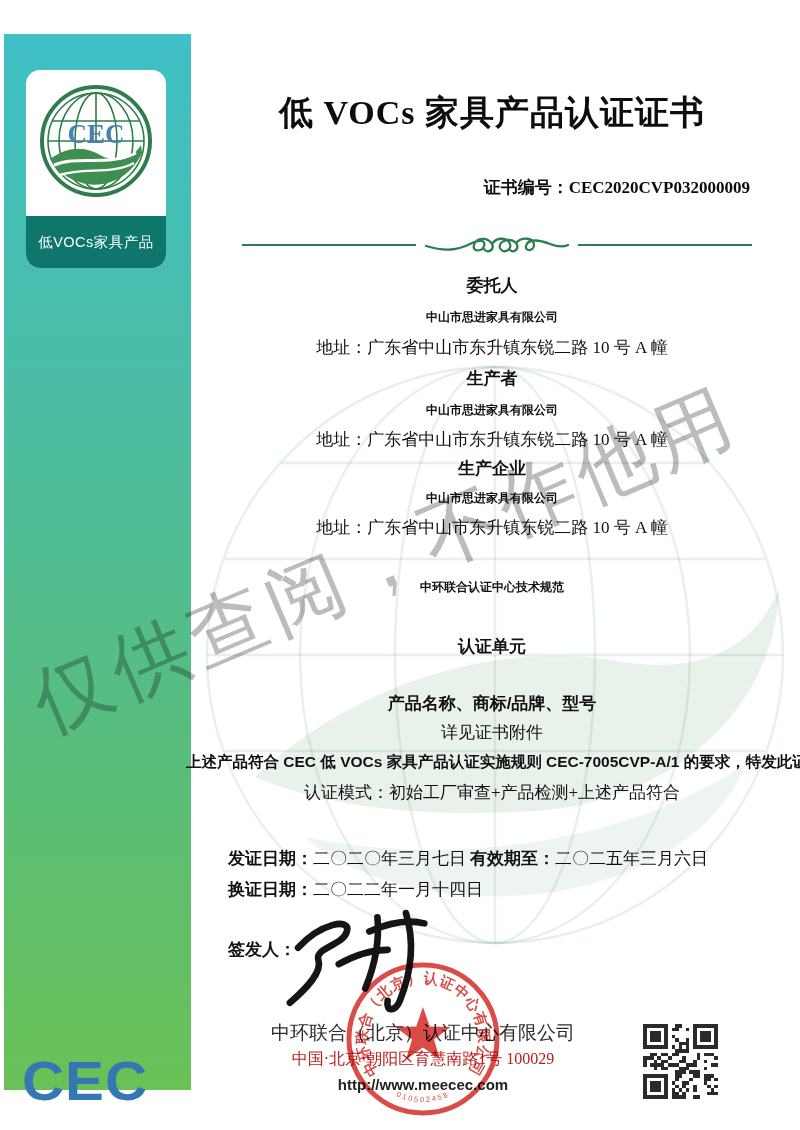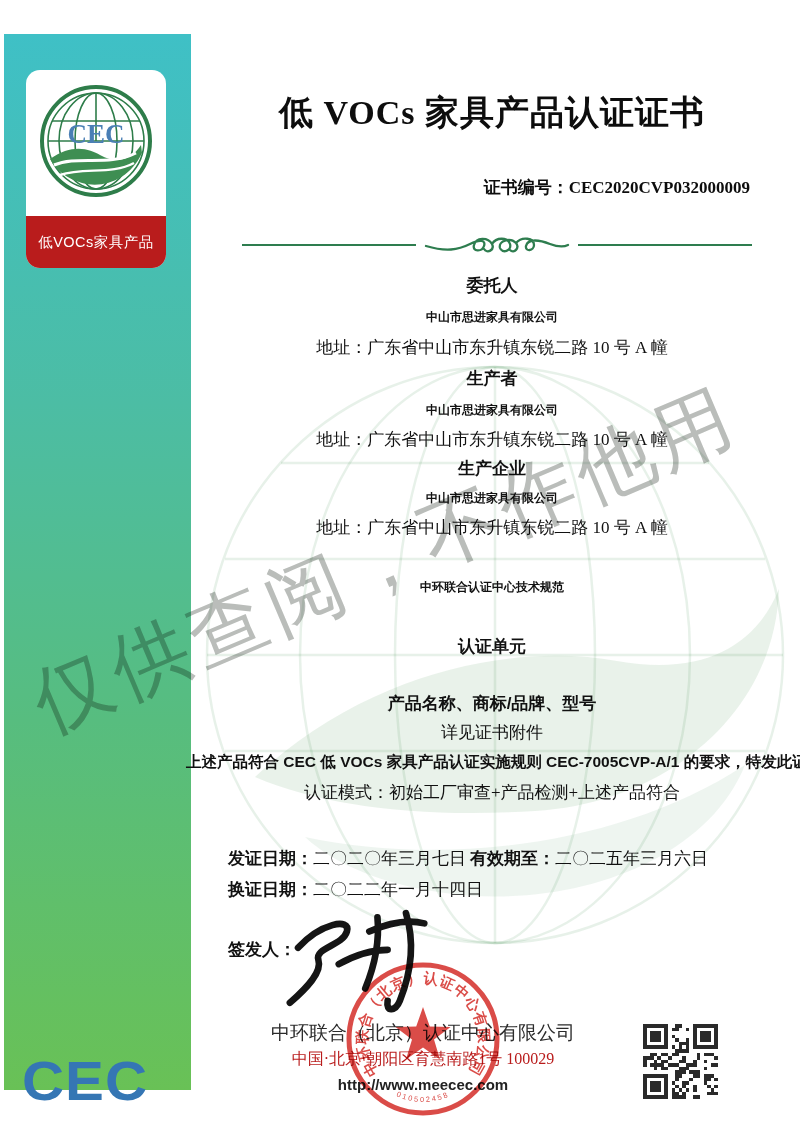--- a/index.html
+++ b/index.html
@@ -8,21 +8,21 @@
 
   
   .bg-globe{position:absolute;left:185px;top:345px;z-index:1;}
 
   
   .sidebar{position:absolute;left:4px;top:8px;width:187px;height:1056px;z-index:2;
            background:linear-gradient(180deg,#3fc0c6 0%,#4cbda4 35%,#57bd7f 65%,#69c156 100%);margin-top:26px;}
   .logo-box{position:absolute;left:22px;top:36px;width:140px;height:198px;background:#ffffff;
             border-radius:14px;overflow:hidden;display:flex;flex-direction:column;align-items:center;}
   .logo-globe{margin-top:13px;}
-  .logo-band{position:absolute;left:0;bottom:0;width:100%;height:52px;background:#b91c1c;
+  .logo-band{position:absolute;left:0;bottom:0;width:100%;height:52px;background:#0f766e;
              display:flex;align-items:center;justify-content:center;}
   .logo-band span{color:#ffffff;font-size:14.5px;letter-spacing:0.5px;}
   .sidebar-brand{position:absolute;left:18px;top:1014px;font-size:56px;font-weight:800;
                  color:#3576b4;letter-spacing:1px;transform:scaleX(1.04);transform-origin:left;}
 
   
   .content{position:absolute;left:186px;top:0;width:612px;height:1130px;z-index:3;}
   .ln{position:absolute;left:0;width:100%;text-align:center;line-height:22px;color:#111;}
   .title{position:absolute;left:0;top:90px;width:100%;margin:0;text-align:center;
          font-family:"Liberation Serif","DejaVu Serif",serif;font-weight:700;

